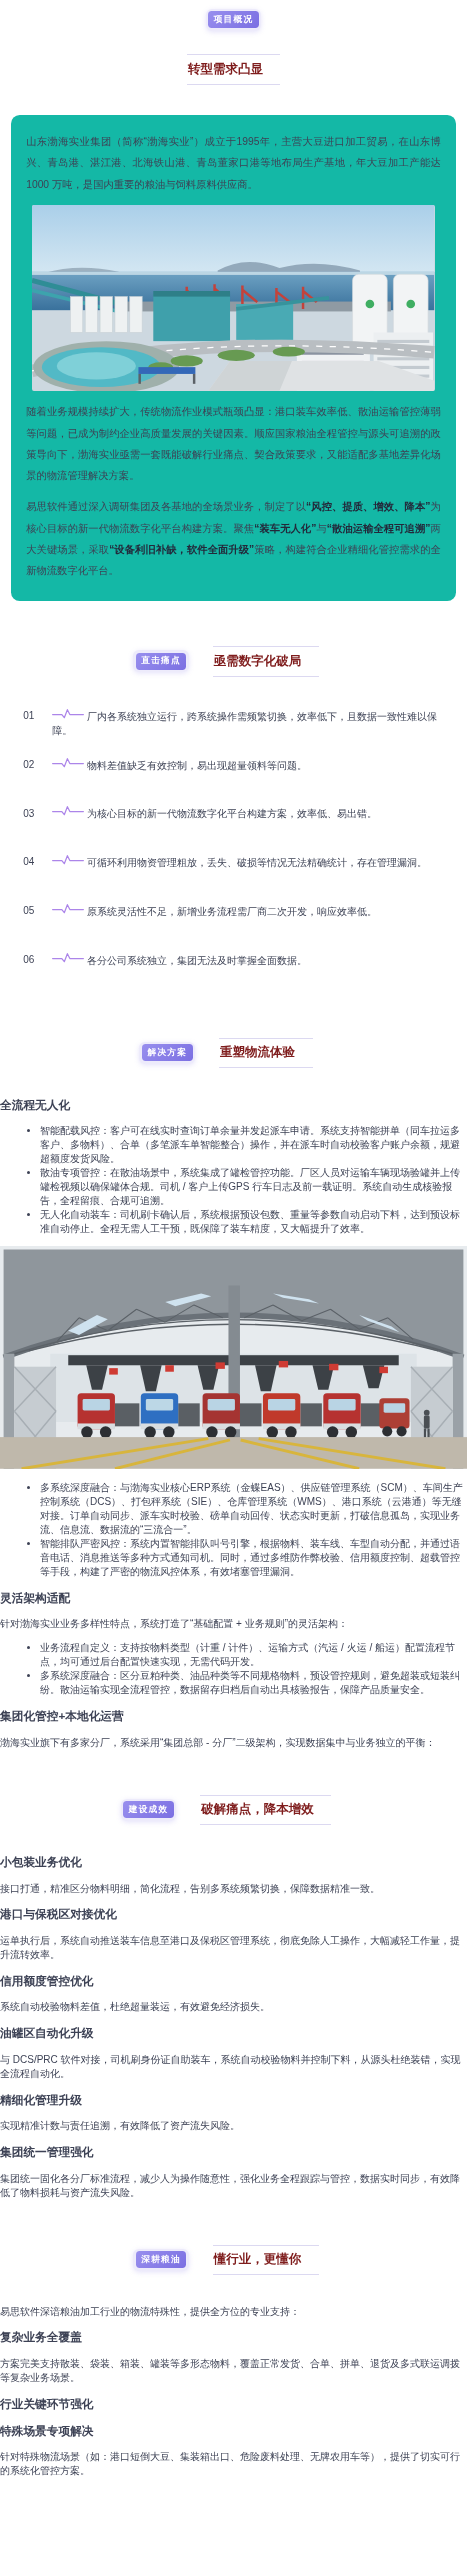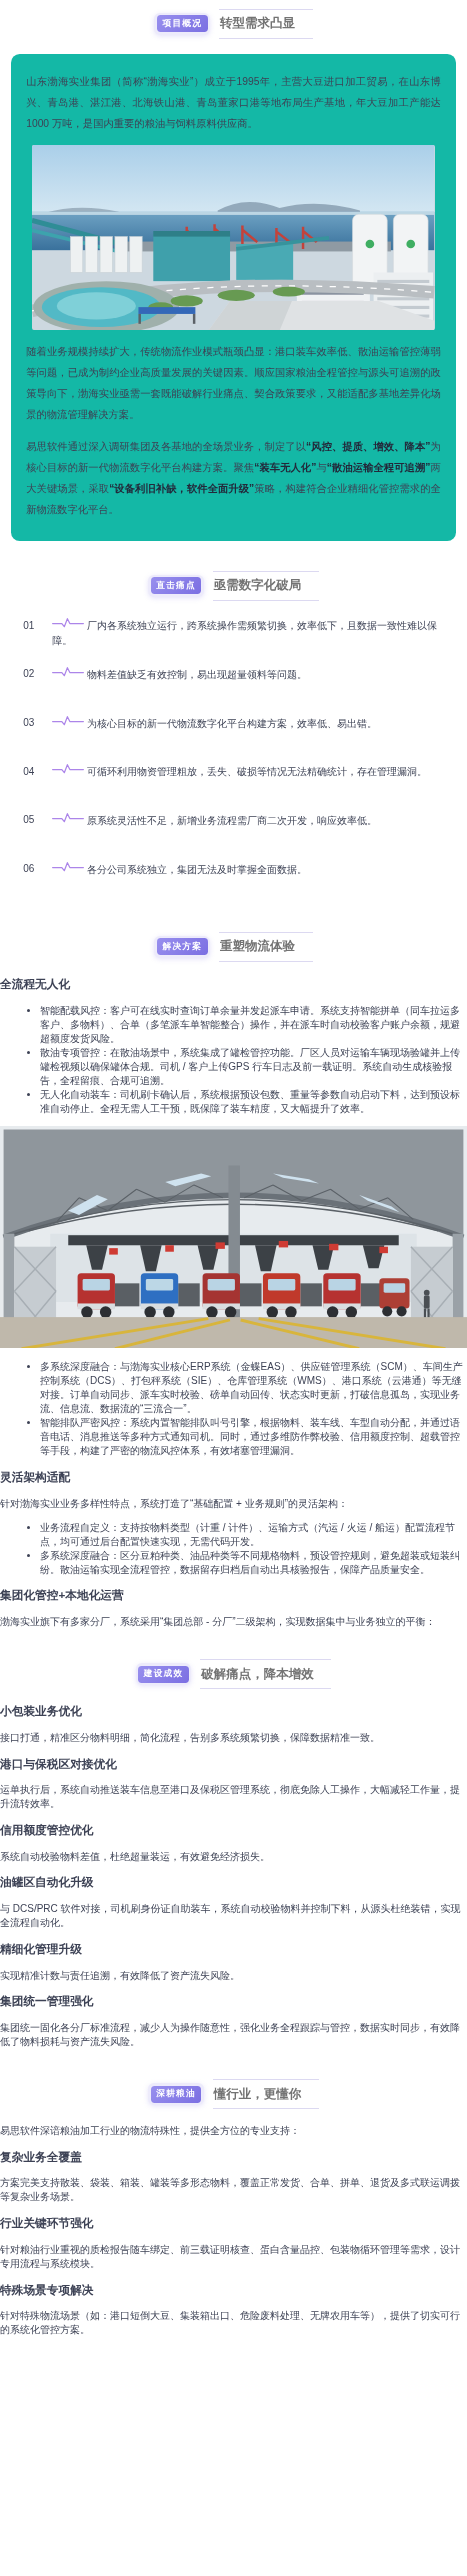--- a/index.html
+++ b/index.html
@@ -1,25 +1,25 @@
 <!DOCTYPE html>
 <html style="font-size:10px"><head>
 <meta charset="utf-8">
 <style>
   html,body{margin:0;padding:0;background:#fff;}
   body{width:467px;font-family:"Liberation Sans","DejaVu Sans",sans-serif;color:#3d4255;}
   .page{width:467px;overflow:hidden;padding-bottom:7.5px;}
 
   
   .sec-head{display:flex;align-items:center;justify-content:center;gap:8.7px;margin:30px 0 15px;}
-  .sec-head.first{margin-top:8.7px;}
+  .sec-head.first{margin-top:8.7px;flex-direction:column;}
   .badge-outer{background:#edebfb;border-radius:6.2px;padding:2.5px;box-shadow:0 1.2px 5px rgba(150,140,235,.25);}
   .badge-inner{display:block;background:linear-gradient(135deg,#988fee,#7b6fe2);color:#fff;font-size:8.7px;
     letter-spacing:1.2px;padding:2.5px 5.6px;border-radius:3.7px;font-weight:700;}
-  .sec-title{font-size:12.5px;font-weight:700;color:#737373;margin:0;padding:5.6px 17.4px 5.6px 1.2px;
+  .sec-title{font-size:12.5px;font-weight:700;color:#7f1d1d;margin:15px;padding:5.6px 17.4px 5.6px 1.2px;
     border-top:0.6px solid #dcd9f1;border-bottom:0.6px solid #dcd9f1;}
 
   
   .card-soft{background:#14b8a6;border-radius:8.7px;margin:0 11.2px;padding:6.2px 15px 10px;}
   .card-soft p{font-size:10.3px;line-height:2.05;margin:10.6px 0;color:#3d4255;text-align:justify;}
   .bold{font-weight:700;color:#23283a;}
   .photo{margin:3.7px 6.2px;border-radius:1.9px;overflow:hidden;background:#cdd8e0;}
   .photo svg{display:block;width:100%;height:auto;}
 
   
@@ -401,21 +401,20 @@
   </div>
   <p class="intro-line">易思软件深谙粮油加工行业的物流特殊性，提供全方位的专业支持：</p>
   <div id="expertise-cards">
   <article class="sol-card">
     <h3 class="sol-heading">复杂业务全覆盖</h3>
     <p class="mini-text">方案完美支持散装、袋装、箱装、罐装等多形态物料，覆盖正常发货、合单、拼单、退货及多式联运调拨等复杂业务场景。</p>
   </article>
 
   <article class="sol-card">
     <h3 class="sol-heading">行业关键环节强化</h3>
-    <p class="mini-text">针对粮油行业重视的质检报告随车绑定、前三载证明核查、蛋白含量品控、包装物循环管理等需求，设计专用流程与系统模块。</p>
   </article>
 
   <article class="sol-card">
     <h3 class="sol-heading">特殊场景专项解决</h3>
     <p class="mini-text">针对特殊物流场景（如：港口短倒大豆、集装箱出口、危险废料处理、无牌农用车等），提供了切实可行的系统化管控方案。</p>
   </article>
 </div>
 
 </div>
 

